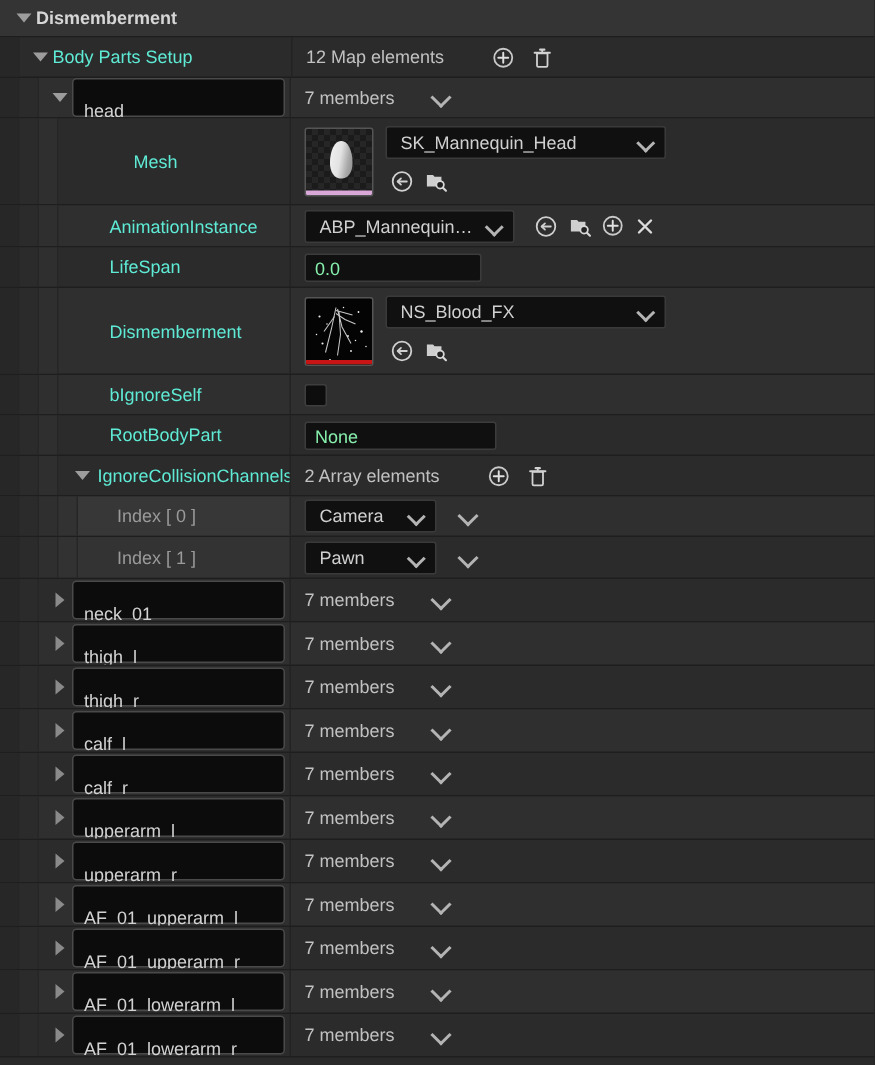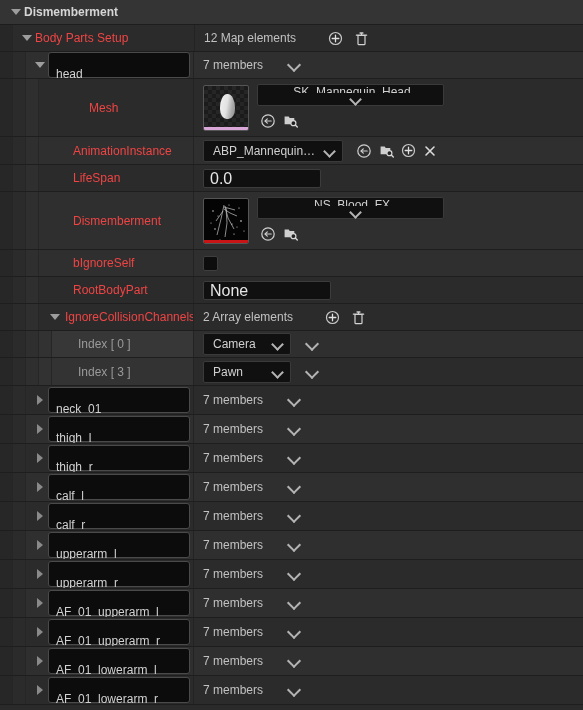--- a/index.html
+++ b/index.html
@@ -56,21 +56,21 @@
   .valuecell {
     flex: 1 1 auto;
     display: flex;
     align-items: center;
     box-sizing: border-box;
     padding-left: 9px;
     overflow: hidden;
     white-space: nowrap;
   }
 
-  .label { color: #ef4444; font-size: 12px; }
+  .label { color: #5eead4; font-size: 12px; }
   .label.dim { color: #9a9a9a; }
   .label.bold { font-weight: bold; color: #d6d6d6; text-align: center; }
 
   
   .tw {
     width: 16px; height: 16px;
     flex: 0 0 16px;
     position: relative;
     cursor: pointer;
   }
@@ -118,43 +118,43 @@
     min-width: 142px;
     font-size: 12px;
   }
   .numfield {
     background: #101010;
     border: 1px solid #3c3c3c;
     border-radius: 2px;
     height: 19px;
     line-height: 18px;
     padding: 0 6px;
-    color: #e5e5e5;
+    color: #86efac;
     box-sizing: border-box;
     width: 118px;
-    font-size: 16px;
+    font-size: 12px;
   }
 
   
   .combo {
     background: #101010;
     border: 1px solid #3a3a3a;
     border-radius: 2px;
     height: 22px;
     display: inline-flex;
     align-items: center;
     justify-content: space-between;
     padding: 0 6px 0 9px;
     box-sizing: border-box;
     color: #d0d0d0;
     font-size: 12px;
     cursor: pointer;
   }
   .combo .ctext { overflow: hidden; text-overflow: ellipsis; white-space: nowrap; }
-  .combo.asset { width: 187px; flex-direction: column; }
+  .combo.asset { width: 187px; }
   .combo.anim  { width: 140px; }
   .combo.enum  { width: 88px; }
 
   .chev {
     width: 12px; height: 12px;
     margin-left: 8px;
     flex: 0 0 12px;
     position: relative;
   }
   .chev::before {
@@ -504,21 +504,21 @@
       <span class="chev big" style="margin-left:16px"></span>
     </div>
   </div>
 
   <div class="row dark" style="height:28px">
     <div class="rail"></div>
     <div class="rail r2"></div>
     <div class="rail r3"></div>
     <div class="rail r4"></div>
     <div class="namecell" style="width:142px;background:#333333">
-      <span class="label dim" style="margin-left:20px">Index [ 3 ]</span>
+      <span class="label dim" style="margin-left:20px">Index [ 1 ]</span>
     </div>
     <div class="valuecell">
       <div class="combo enum">
         <span class="ctext">Pawn</span>
         <span class="chev"></span>
       </div>
       <span class="chev big" style="margin-left:16px"></span>
     </div>
   </div>
 

